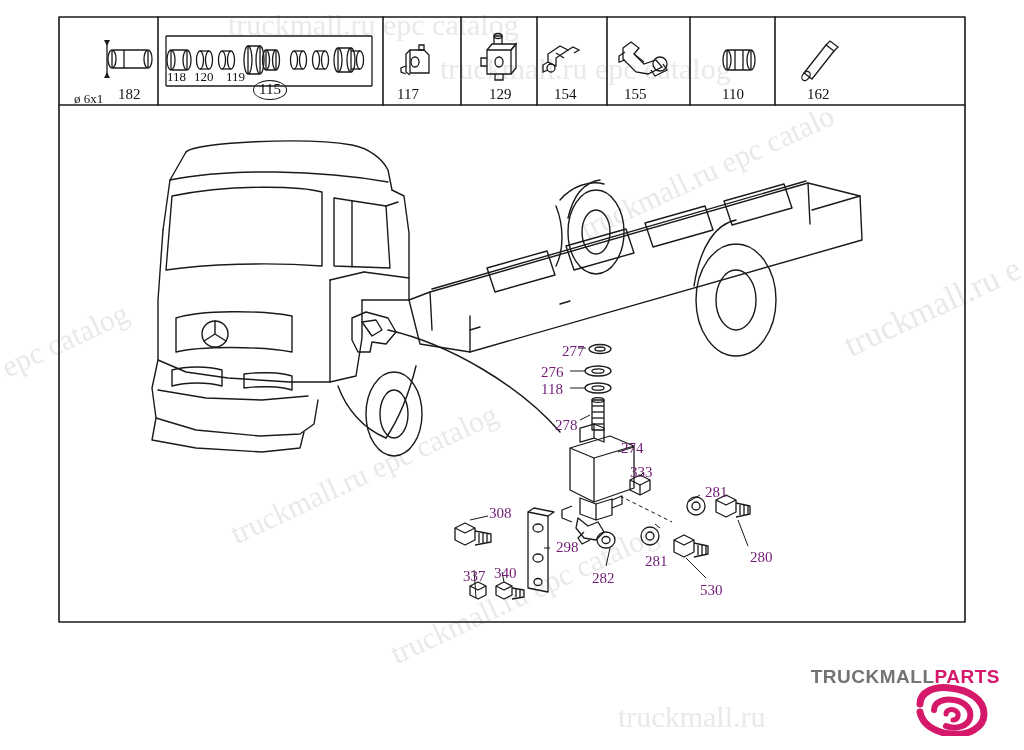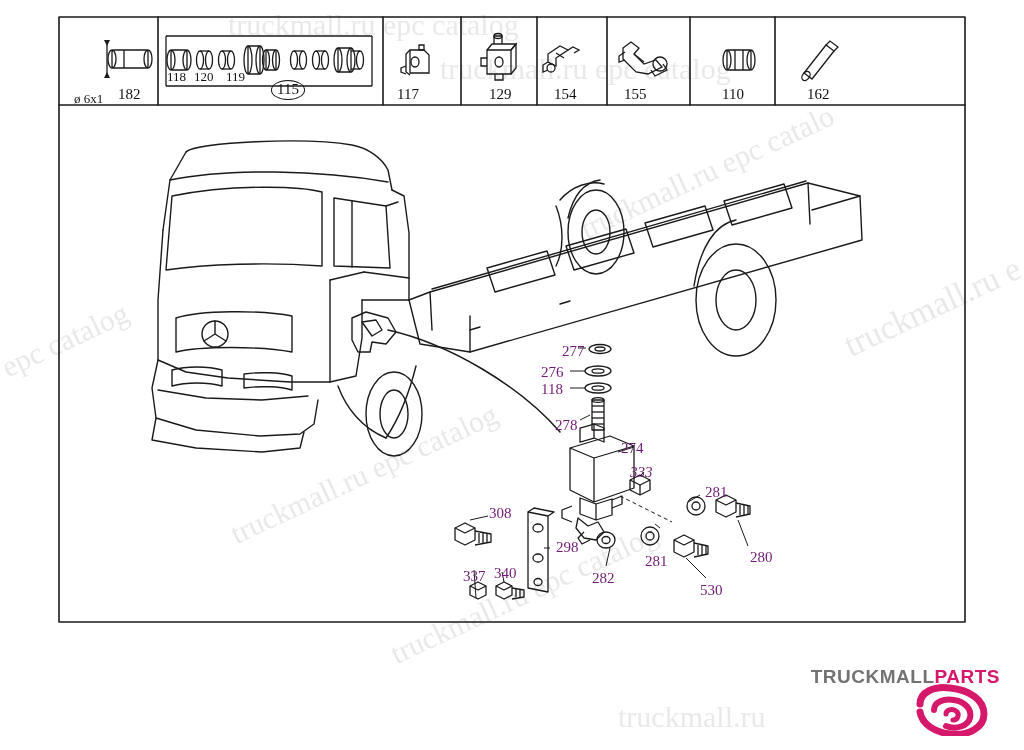--- a/index.html
+++ b/index.html
@@ -407,37 +407,37 @@
     </g>
   </svg>
 
   <div class="layer">
     <div class="small-lab" style="left:74px; top:52px;">ø 6x1</div>
     <div class="cell-label" style="left:118px; top:86px;">182</div>
 
     <div class="small-lab" style="left:167px; top:30px;">118</div>
     <div class="small-lab" style="left:194px; top:30px;">120</div>
     <div class="small-lab" style="left:226px; top:30px;">119</div>
-    <div class="circled" style="left:271px; top:80px;">115</div>
+    <div class="circled" style="left:253px; top:80px;">115</div>
 
     <div class="cell-label" style="left:397px; top:86px;">117</div>
     <div class="cell-label" style="left:489px; top:86px;">129</div>
     <div class="cell-label" style="left:554px; top:86px;">154</div>
     <div class="cell-label" style="left:624px; top:86px;">155</div>
     <div class="cell-label" style="left:722px; top:86px;">110</div>
     <div class="cell-label" style="left:807px; top:86px;">162</div>
   </div>
 
   <div class="layer">
     <div class="callout" style="left:562px; top:343px;">277</div>
     <div class="callout" style="left:541px; top:364px;">276</div>
     <div class="callout" style="left:541px; top:381px;">118</div>
     <div class="callout" style="left:555px; top:417px;">278</div>
     <div class="callout" style="left:621px; top:440px;">274</div>
-    <div class="callout" style="left:630px; top:464px;font-style:italic;">333</div>
+    <div class="callout" style="left:630px; top:464px;">333</div>
     <div class="callout" style="left:705px; top:484px;">281</div>
     <div class="callout" style="left:489px; top:505px;">308</div>
     <div class="callout" style="left:556px; top:539px;">298</div>
     <div class="callout" style="left:645px; top:553px;">281</div>
     <div class="callout" style="left:750px; top:549px;">280</div>
     <div class="callout" style="left:463px; top:568px;">337</div>
     <div class="callout" style="left:494px; top:565px;">340</div>
     <div class="callout" style="left:592px; top:570px;">282</div>
     <div class="callout" style="left:700px; top:582px;">530</div>
   </div>

